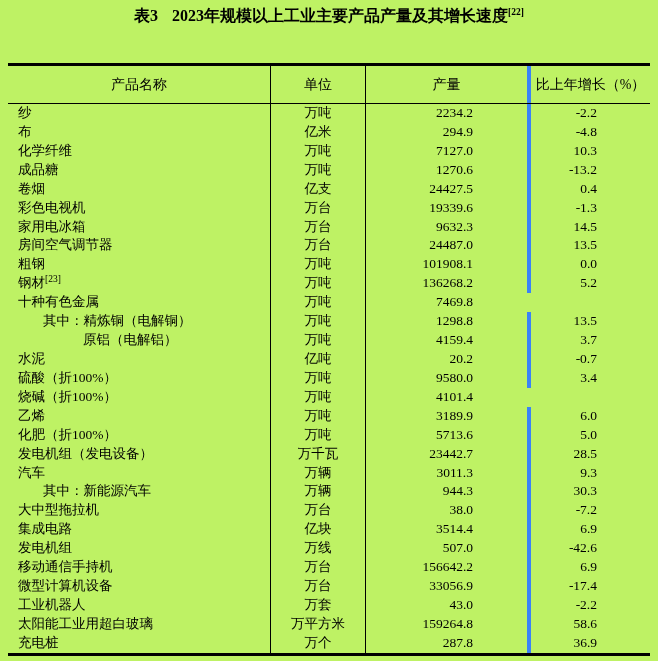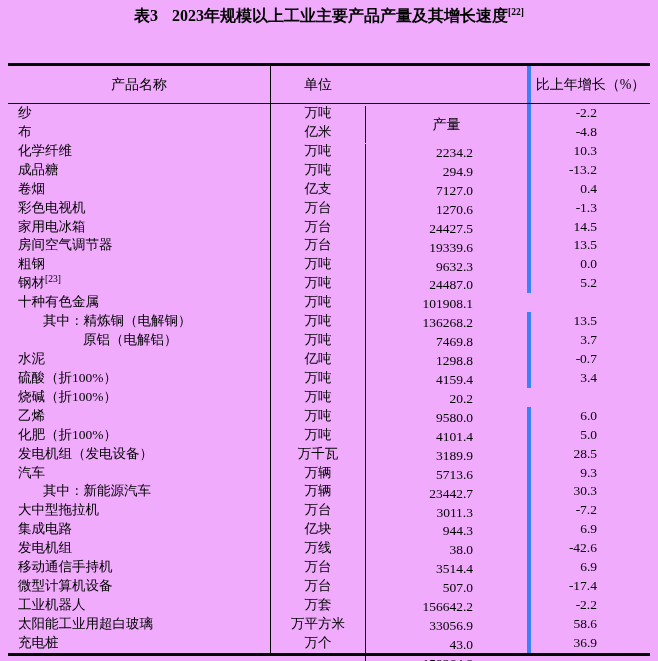--- a/index.html
+++ b/index.html
@@ -6,21 +6,21 @@
     margin: 0;
     padding: 0;
     background: #ffffff;
     color: #000000;
     font-family: "Liberation Serif", "DejaVu Serif", serif;
   }
   .page {
     position: relative;
     width: 658px;
     height: 661px;
-    background: #f0abfc;
+    background: #bef264;
     overflow: hidden;
   }
   .title {
     padding-top: 5px;
     text-align: center;
     font-size: 16px;
     font-weight: bold;
     line-height: 22px;
     white-space: nowrap;
   }
@@ -35,21 +35,21 @@
   .stat-table {
     position: absolute;
     left: 8px;
     top: 63px;
     width: 642px;
     border-top: 3px solid #000000;
     border-bottom: 3px solid #000000;
   }
   .row {
     display: flex;
-    align-items: flex-start;
+    align-items: flex-end;
     height: 18.93px;
     line-height: 18.93px;
     font-size: 13.5px;
   }
   .row.header {
     height: 37px;
     line-height: 37px;
     border-bottom: 1px solid #000000;
     font-size: 14px;
   }

